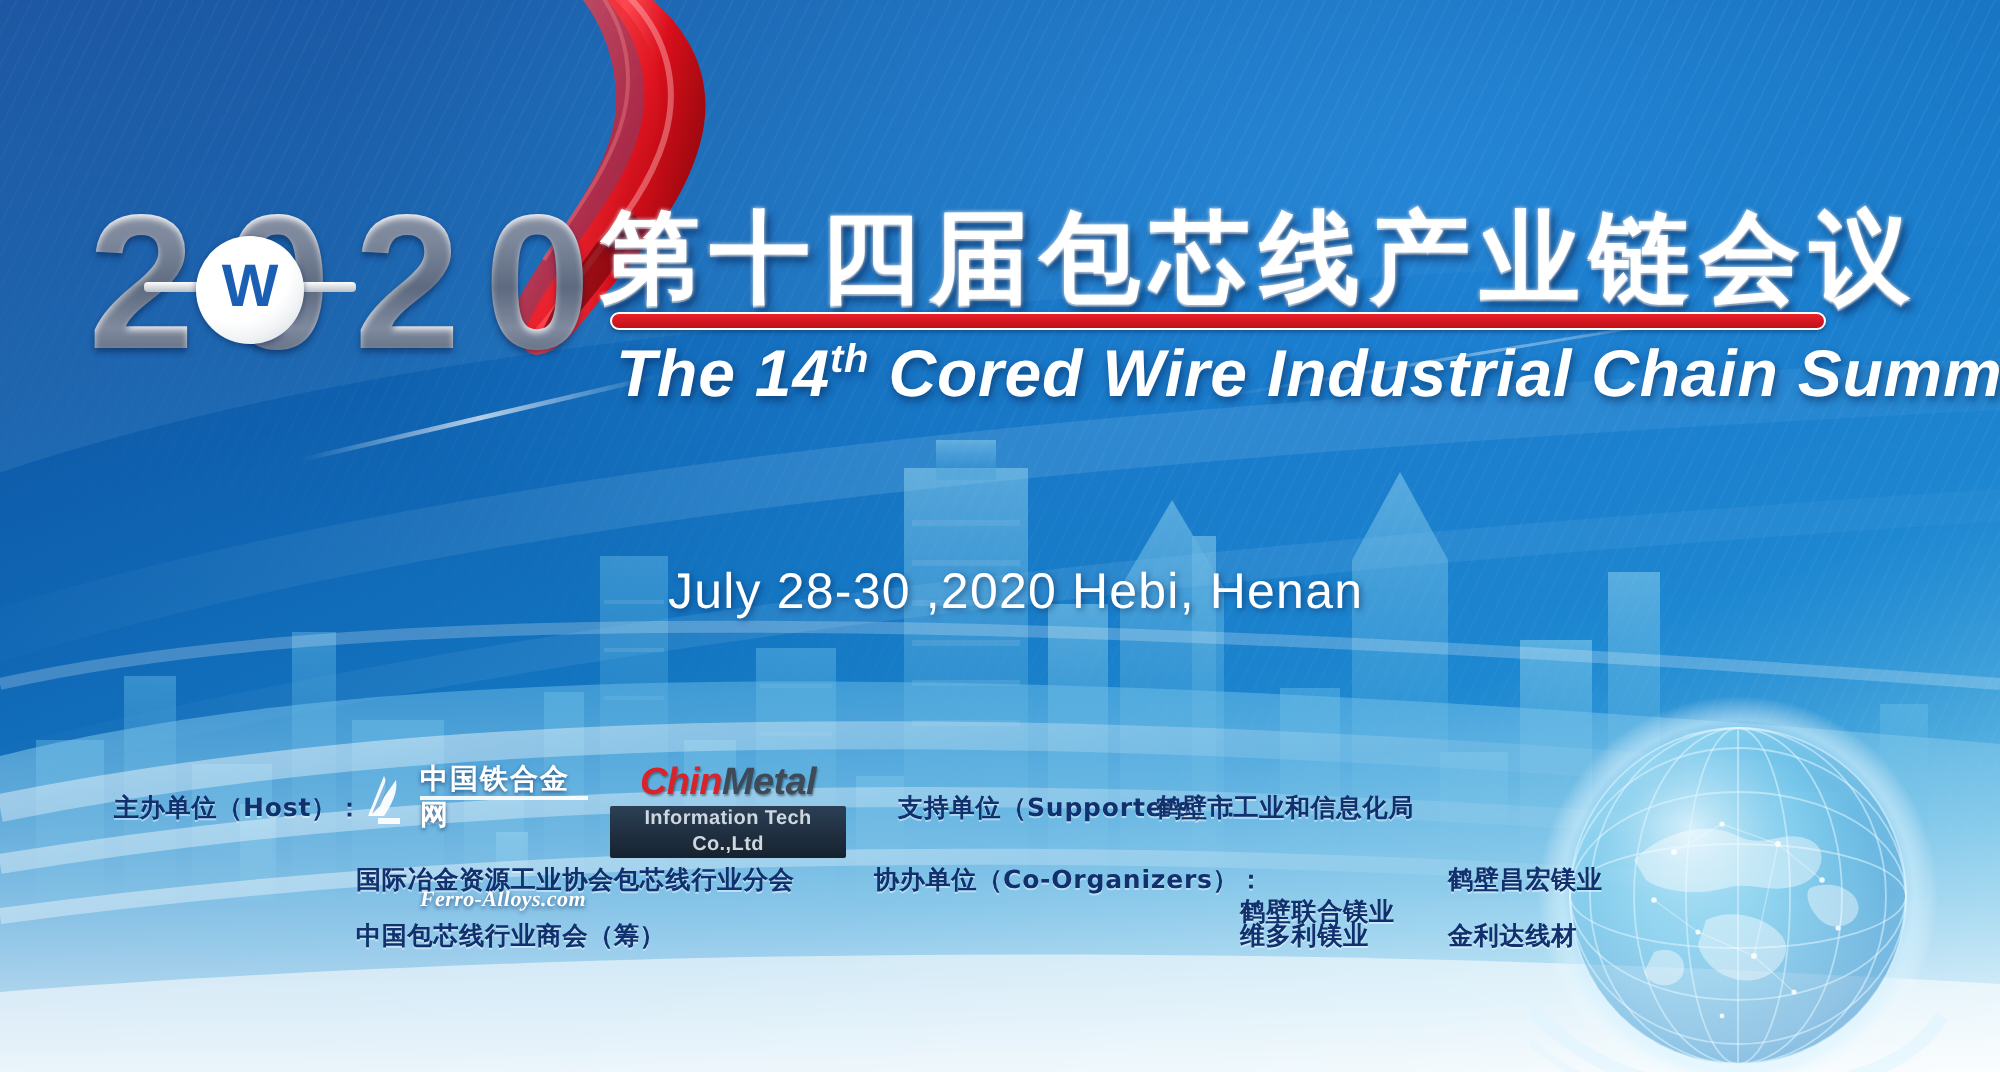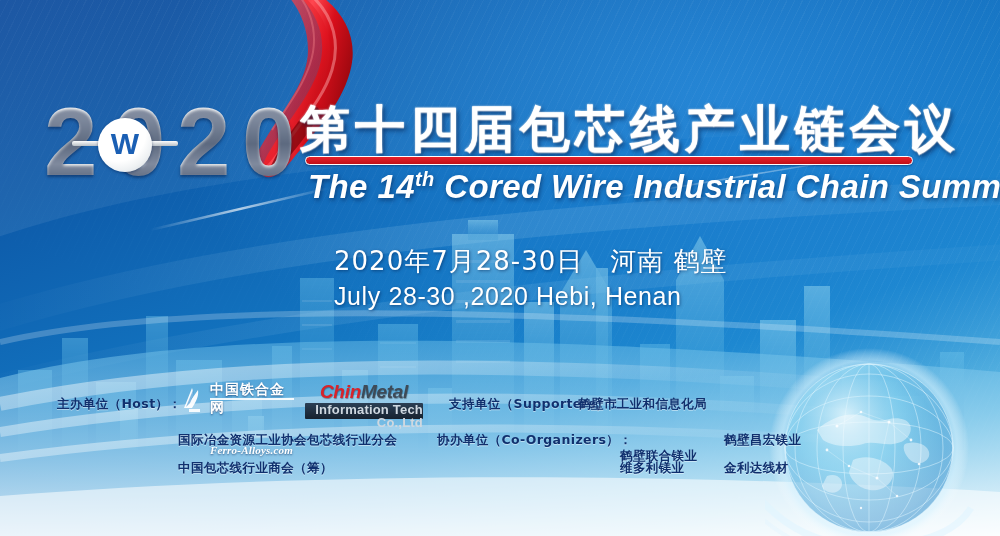--- a/index.html
+++ b/index.html
@@ -301,28 +301,28 @@
     letter-spacing: -0.3px;
     font-family: "Liberation Sans", sans-serif;
     text-align: center;
   }
   .chin-top .c-red  { color: #d8232a; text-shadow: 0.5px 1px 1px rgba(0,0,0,0.35); }
   .chin-top .c-gray { color: #3e4a57; text-shadow: 0.5px 1px 1px rgba(0,0,0,0.35); margin-top: 27px; }
   .chin-bar {
     position: absolute;
     left: 0; top: 22px;
     width: 118px;
-    height: 16px;
+    height: 26px;
     background: linear-gradient(180deg,#2b3f55,#16222f);
     border-radius: 1px;
     color: #cfd8e0;
-    font-size: 13px;
+    font-size: 10px;
     font-weight: bold;
     letter-spacing: 0.2px;
-    text-align: right;
+    text-align: center;
     line-height: 13px;
     font-family: "Liberation Sans", sans-serif;
   }
 </style>
 </head>
 <body>
 
 <div class="banner">
 
   <div class="bg-base"></div>
@@ -517,21 +517,20 @@
   <div class="w-bar left"></div>
   <div class="w-bar right"></div>
   <div class="w-medallion">
     <span class="w-letter">W</span>
   </div>
 
   <div class="title-cn">第十四届包芯线产业链会议</div>
   <div class="title-rule"></div>
   <div class="title-en"><span>The 14</span><sup>th</sup><span> Cored Wire Industrial Chain Summit</span></div>
 
-  <div class="date-cn">2020年7月28-30日　河南 鹤壁</div>
   <div class="date-en">July 28-30 ,2020  Hebi, Henan</div>
 
   <div class="logo-ferro">
     <svg class="ferro-mark" viewBox="0 0 30 30">
       <path d="M4,24 L12,4 C14,8 13,12 11,16 L18,6 C19,12 16,18 12,24 Z" fill="#ffffff" opacity="0.95"></path>
       <path d="M9,25 L20,25 L20,28 L9,28 Z" fill="#ffffff" opacity="0.9"></path>
       <path d="M6,23 L13,6 C14,10 12,15 10,19 Z" fill="#1f7fc9" opacity="0.55"></path>
     </svg>
     <span class="ferro-cn">中国铁合金网</span>
     <div class="ferro-underline"></div>

